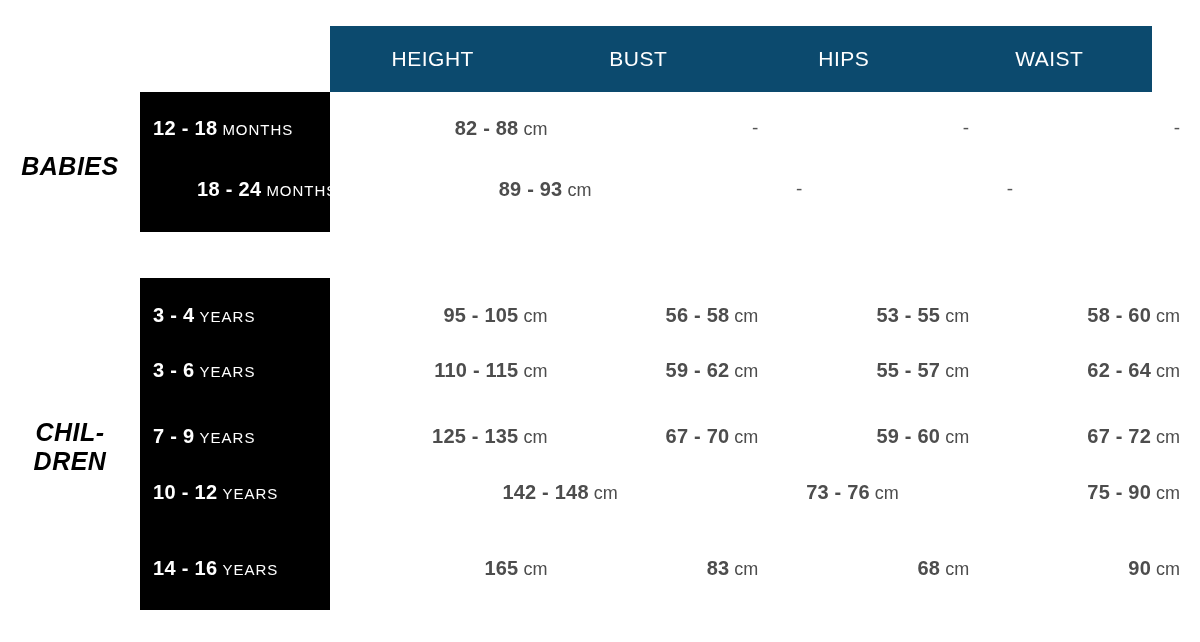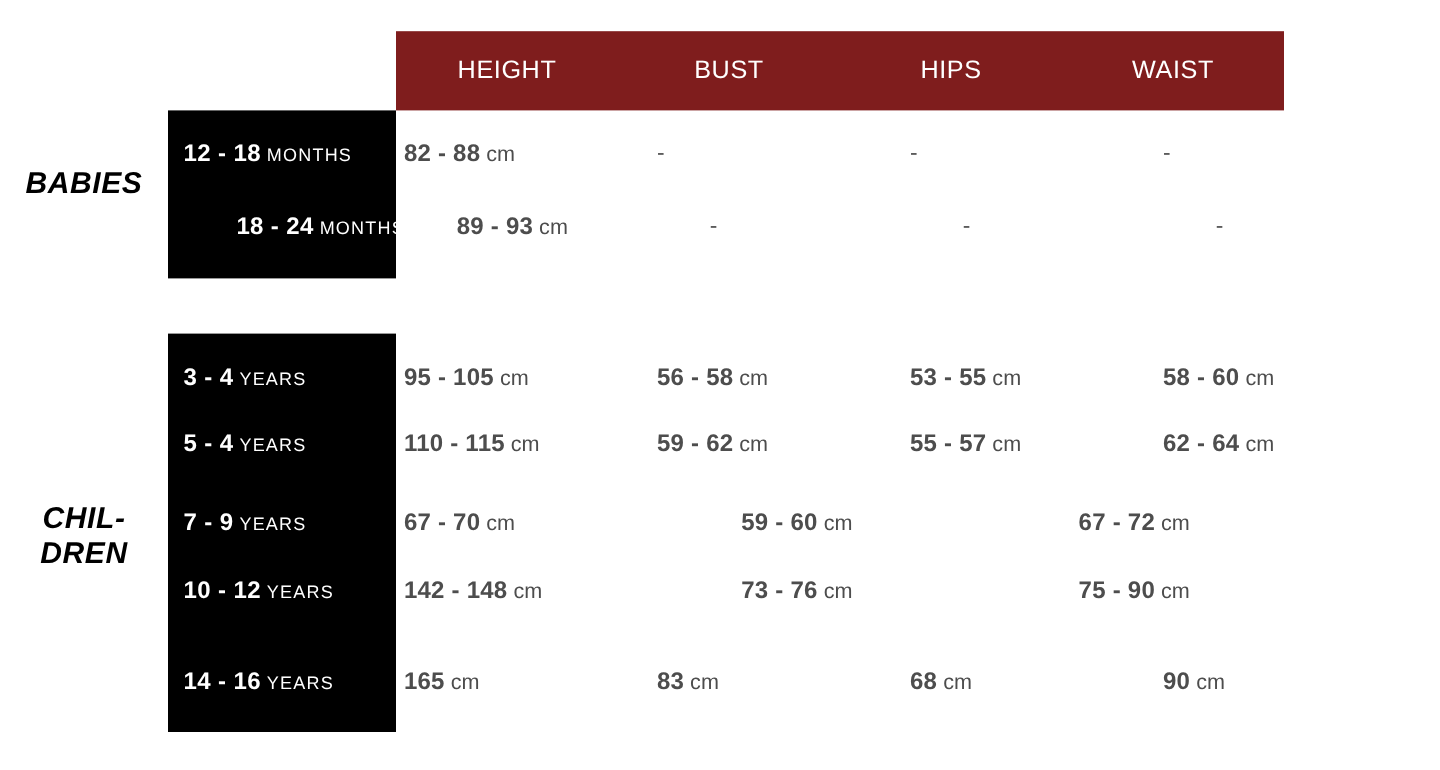--- a/index.html
+++ b/index.html
@@ -19,23 +19,23 @@
     position: relative;
     width: 1200px;
     height: 642px;
   }
 
   
   .header-band {
     position: absolute;
     left: 330px;
     top: 26px;
-    width: 740px;
+    width: 822px;
     height: 66px;
-    background: #7f1d1d;
+    background: #0c4a6e;
     display: flex;
     align-items: center;
   }
   .header-cell {
     flex: 1 1 0;
     text-align: center;
     color: #ffffff;
     font-size: 21px;
     letter-spacing: 0.5px;
     font-weight: 400;
@@ -46,21 +46,21 @@
     position: absolute;
     left: 0;
     width: 140px;
     text-align: center;
     font-style: italic;
     font-weight: bold;
     font-size: 25px;
     letter-spacing: 0.5px;
     line-height: 1.15;
   }
-  .group-label.babies { top: 139px; }
+  .group-label.babies { top: 152px; }
   .group-label.children { top: 418px; }
 
   
   .age-block {
     position: absolute;
     left: 140px;
     width: 190px;
     background: #000000;
   }
   .age-block.babies { top: 92px; height: 140px; }
@@ -93,21 +93,21 @@
     letter-spacing: 1px;
     margin-left: 5px;
   }
 
   .measures {
     display: flex;
     width: 850px;
   }
   .m-cell {
     flex: 1 1 0;
-    text-align: left;
+    text-align: right;
     color: #555555;
     white-space: nowrap;
   }
   .m-val {
     font-size: 20px;
     font-weight: bold;
     color: #4d4d4d;
     letter-spacing: 0.2px;
   }
   .m-unit {
@@ -203,21 +203,21 @@
         <span class="m-val">53 - 55</span><span class="m-unit">cm</span>
       </div>
       <div class="m-cell">
         <span class="m-val">58 - 60</span><span class="m-unit">cm</span>
       </div>
     </div>
   </div>
 
   <div class="row r-c2">
     <div class="age-cell">
-      <span class="age-num">5 - 4</span><span class="age-unit">YEARS</span>
+      <span class="age-num">3 - 6</span><span class="age-unit">YEARS</span>
     </div>
     <div class="measures">
       <div class="m-cell">
         <span class="m-val">110 - 115</span><span class="m-unit">cm</span>
       </div>
       <div class="m-cell">
         <span class="m-val">59 - 62</span><span class="m-unit">cm</span>
       </div>
       <div class="m-cell">
         <span class="m-val">55 - 57</span><span class="m-unit">cm</span>
@@ -227,20 +227,23 @@
       </div>
     </div>
   </div>
 
   <div class="row r-c3">
     <div class="age-cell">
       <span class="age-num">7 - 9</span><span class="age-unit">YEARS</span>
     </div>
     <div class="measures">
       <div class="m-cell">
+        <span class="m-val">125 - 135</span><span class="m-unit">cm</span>
+      </div>
+      <div class="m-cell">
         <span class="m-val">67 - 70</span><span class="m-unit">cm</span>
       </div>
       <div class="m-cell">
         <span class="m-val">59 - 60</span><span class="m-unit">cm</span>
       </div>
       <div class="m-cell">
         <span class="m-val">67 - 72</span><span class="m-unit">cm</span>
       </div>
     </div>
   </div>

